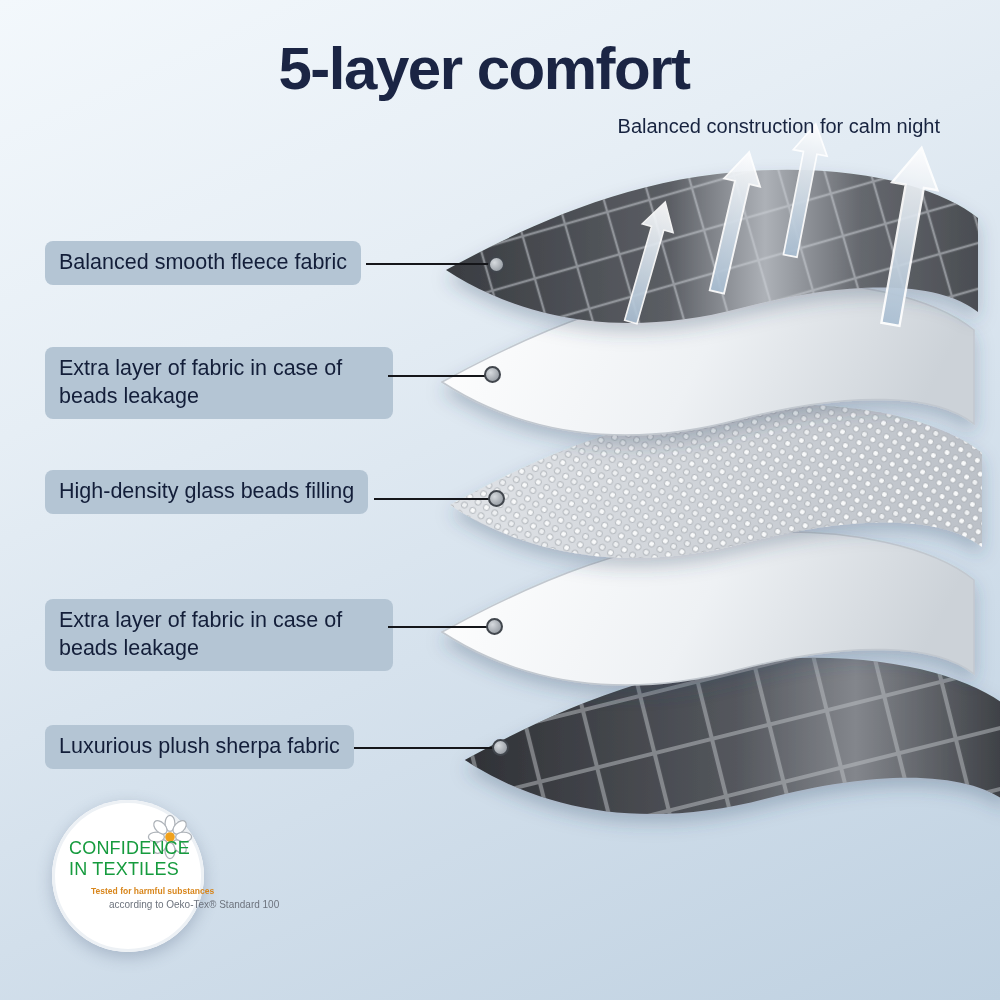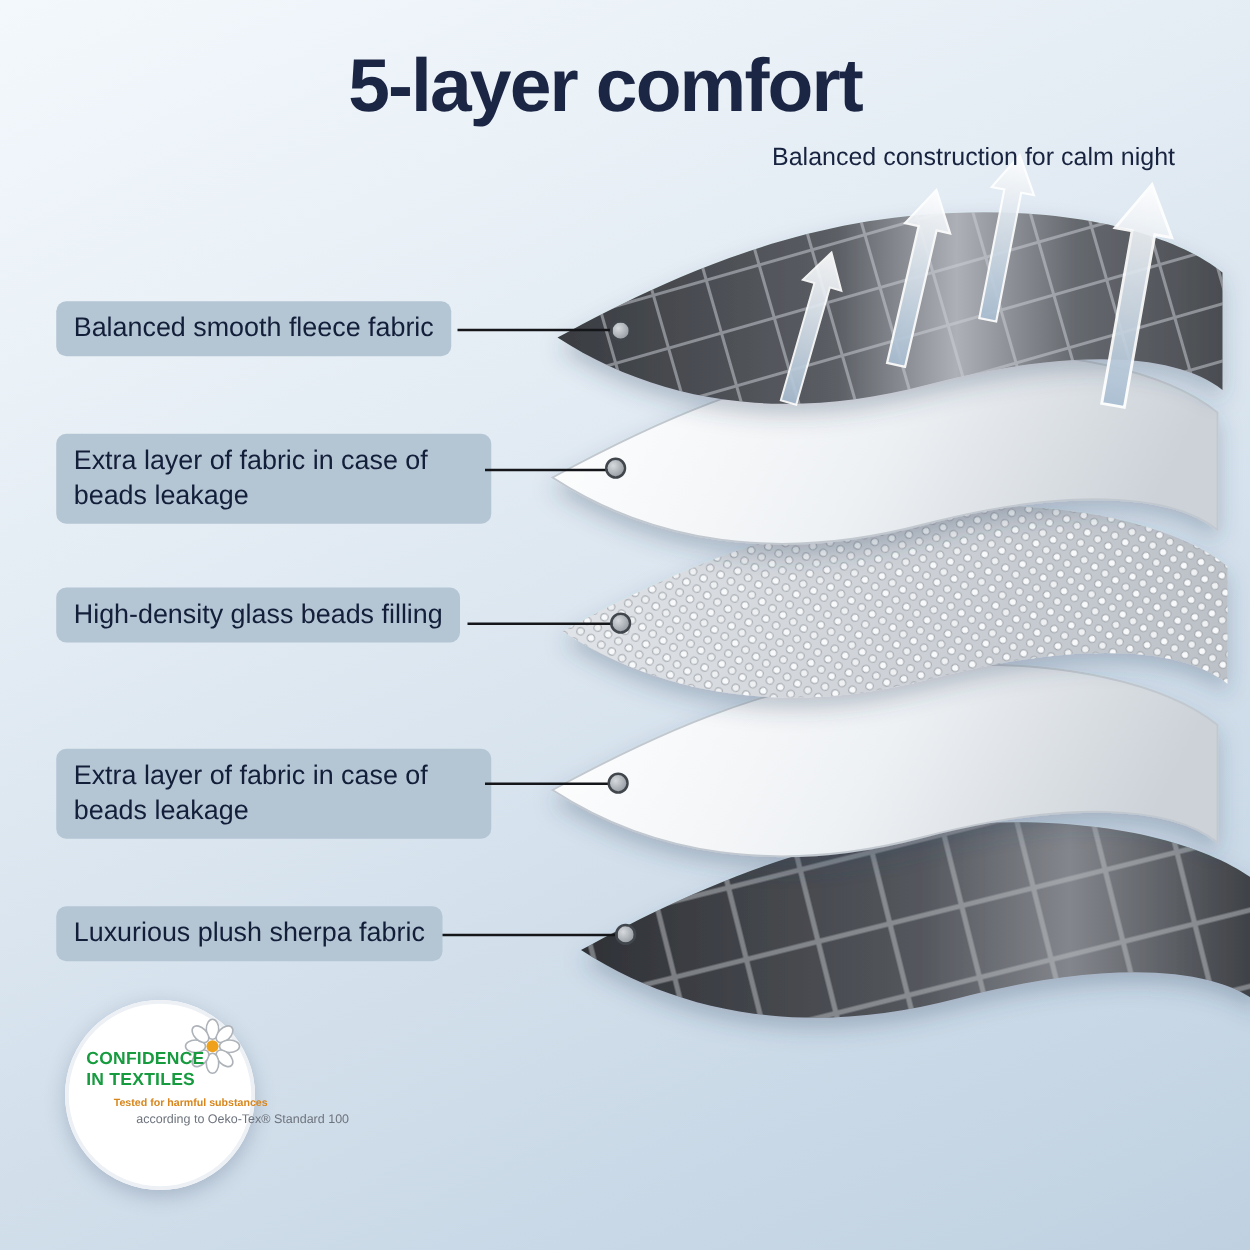--- a/index.html
+++ b/index.html
@@ -38,21 +38,21 @@
   .d3{left:488px;top:490px}
   .d4{left:486px;top:618px}
   .d5{left:492px;top:739px}
   .badge{
     position:absolute;left:52px;top:800px;width:152px;height:152px;border-radius:50%;
     background:#ffffff;z-index:3;
     box-shadow:0 5px 16px rgba(60,80,110,.28), inset 0 0 0 3px #edf1f5;
   }
   .badge .flower{position:absolute;right:10px;top:13px;width:48px;height:48px;}
   .badge-text{position:absolute;left:17px;top:38px;}
-  .b1{font-size:14px;font-weight:bold;color:#169b3e;line-height:1.18;letter-spacing:.2px;}
+  .b1{font-size:18px;font-weight:normal;color:#169b3e;line-height:1.18;letter-spacing:.2px;}
   .b2{font-size:8.5px;font-weight:bold;color:#d8861c;margin-top:6px;white-space:nowrap;margin-left:22px;}
   .b3{font-size:10px;color:#6d737d;margin-top:3px;white-space:nowrap;margin-left:40px;}
 </style>
 </head>
 <body>
 
 <div class="stage">
 
   <svg class="scene" viewBox="0 0 1000 1000" aria-hidden="true">
     <defs>

